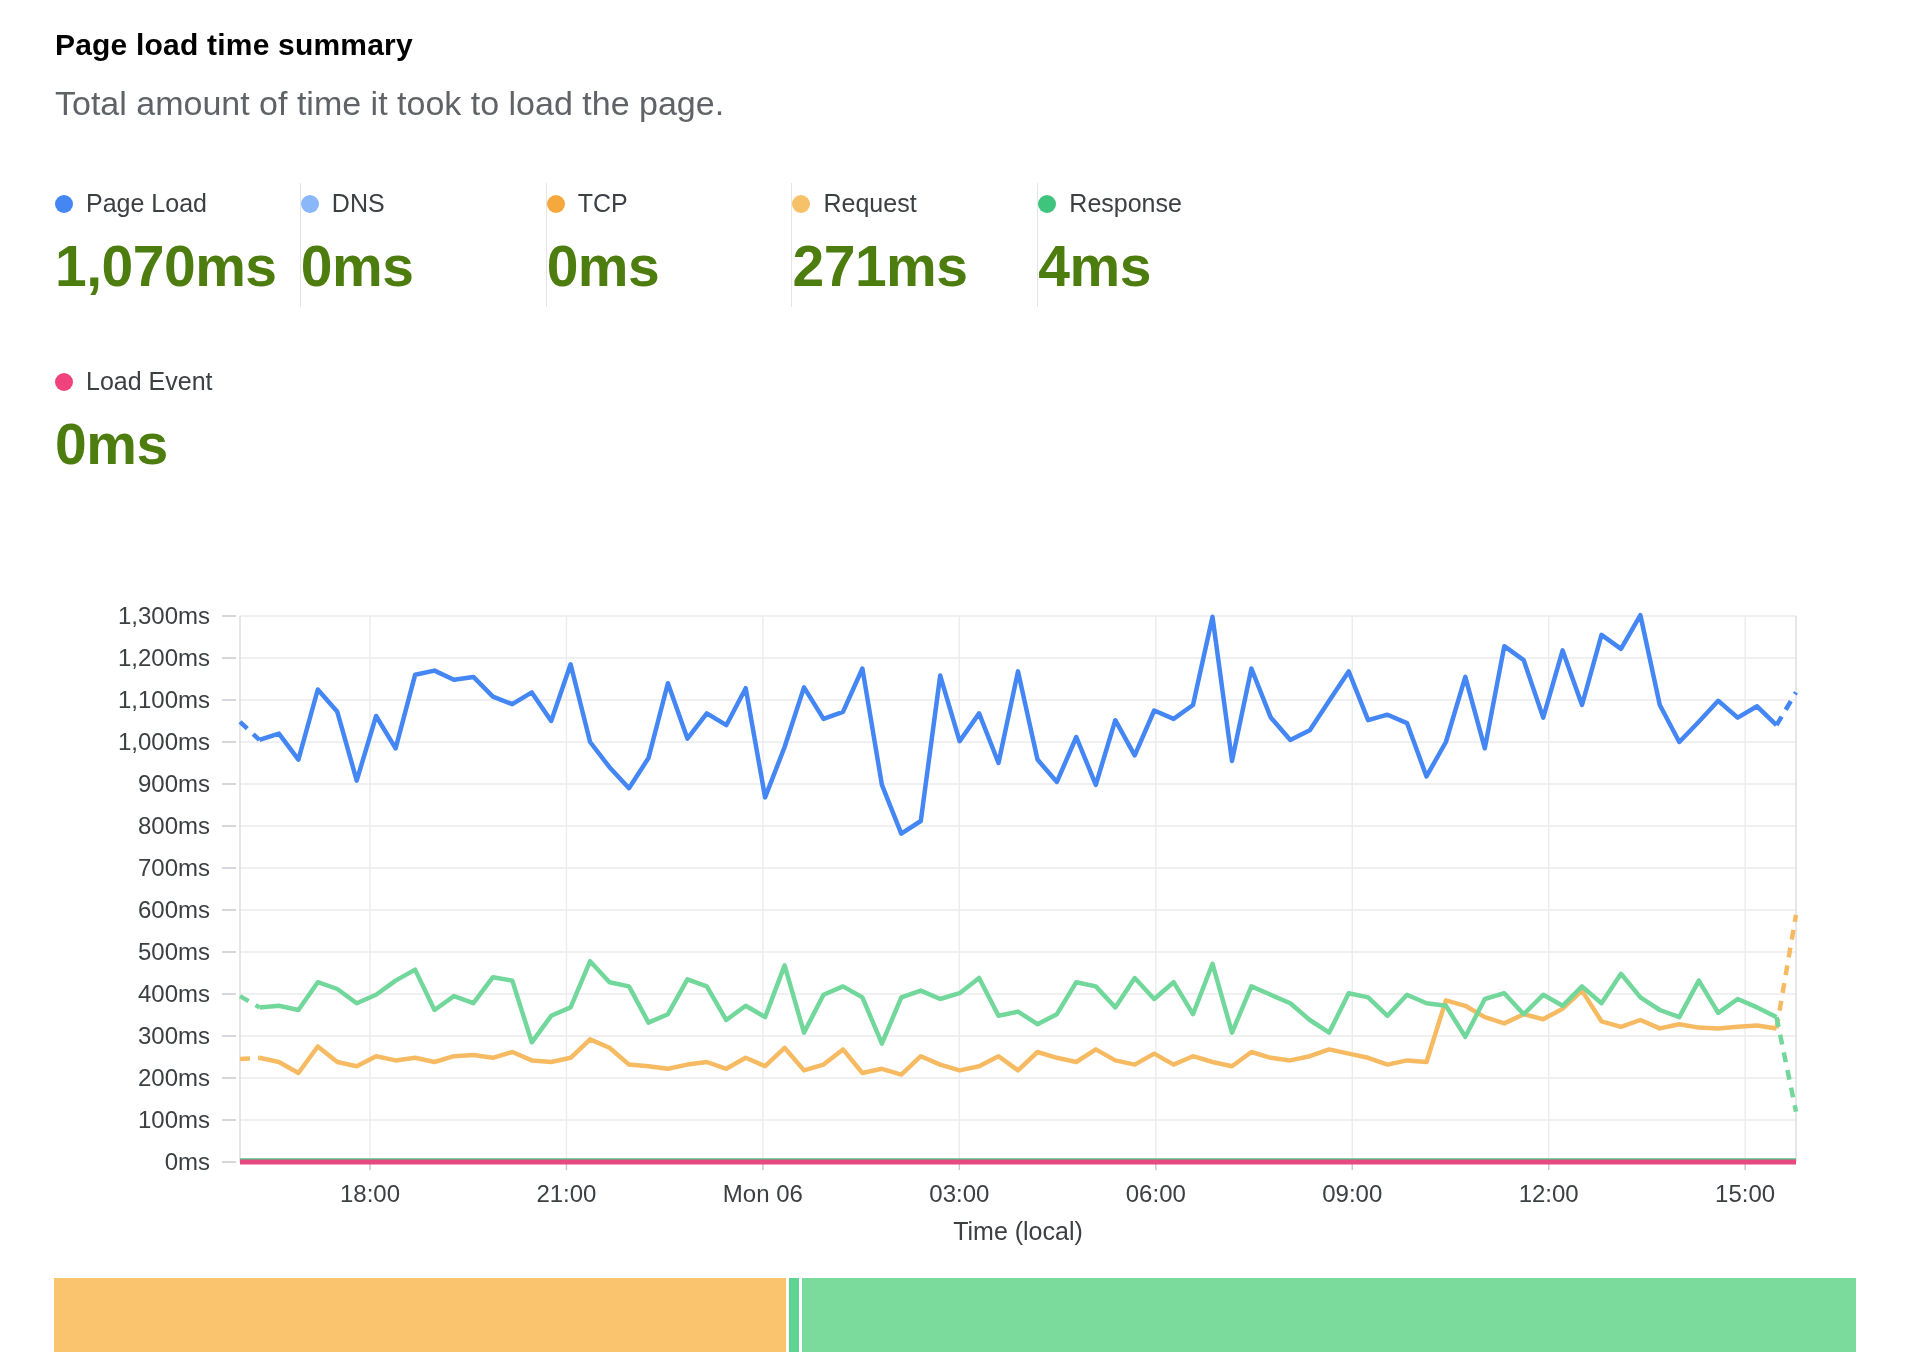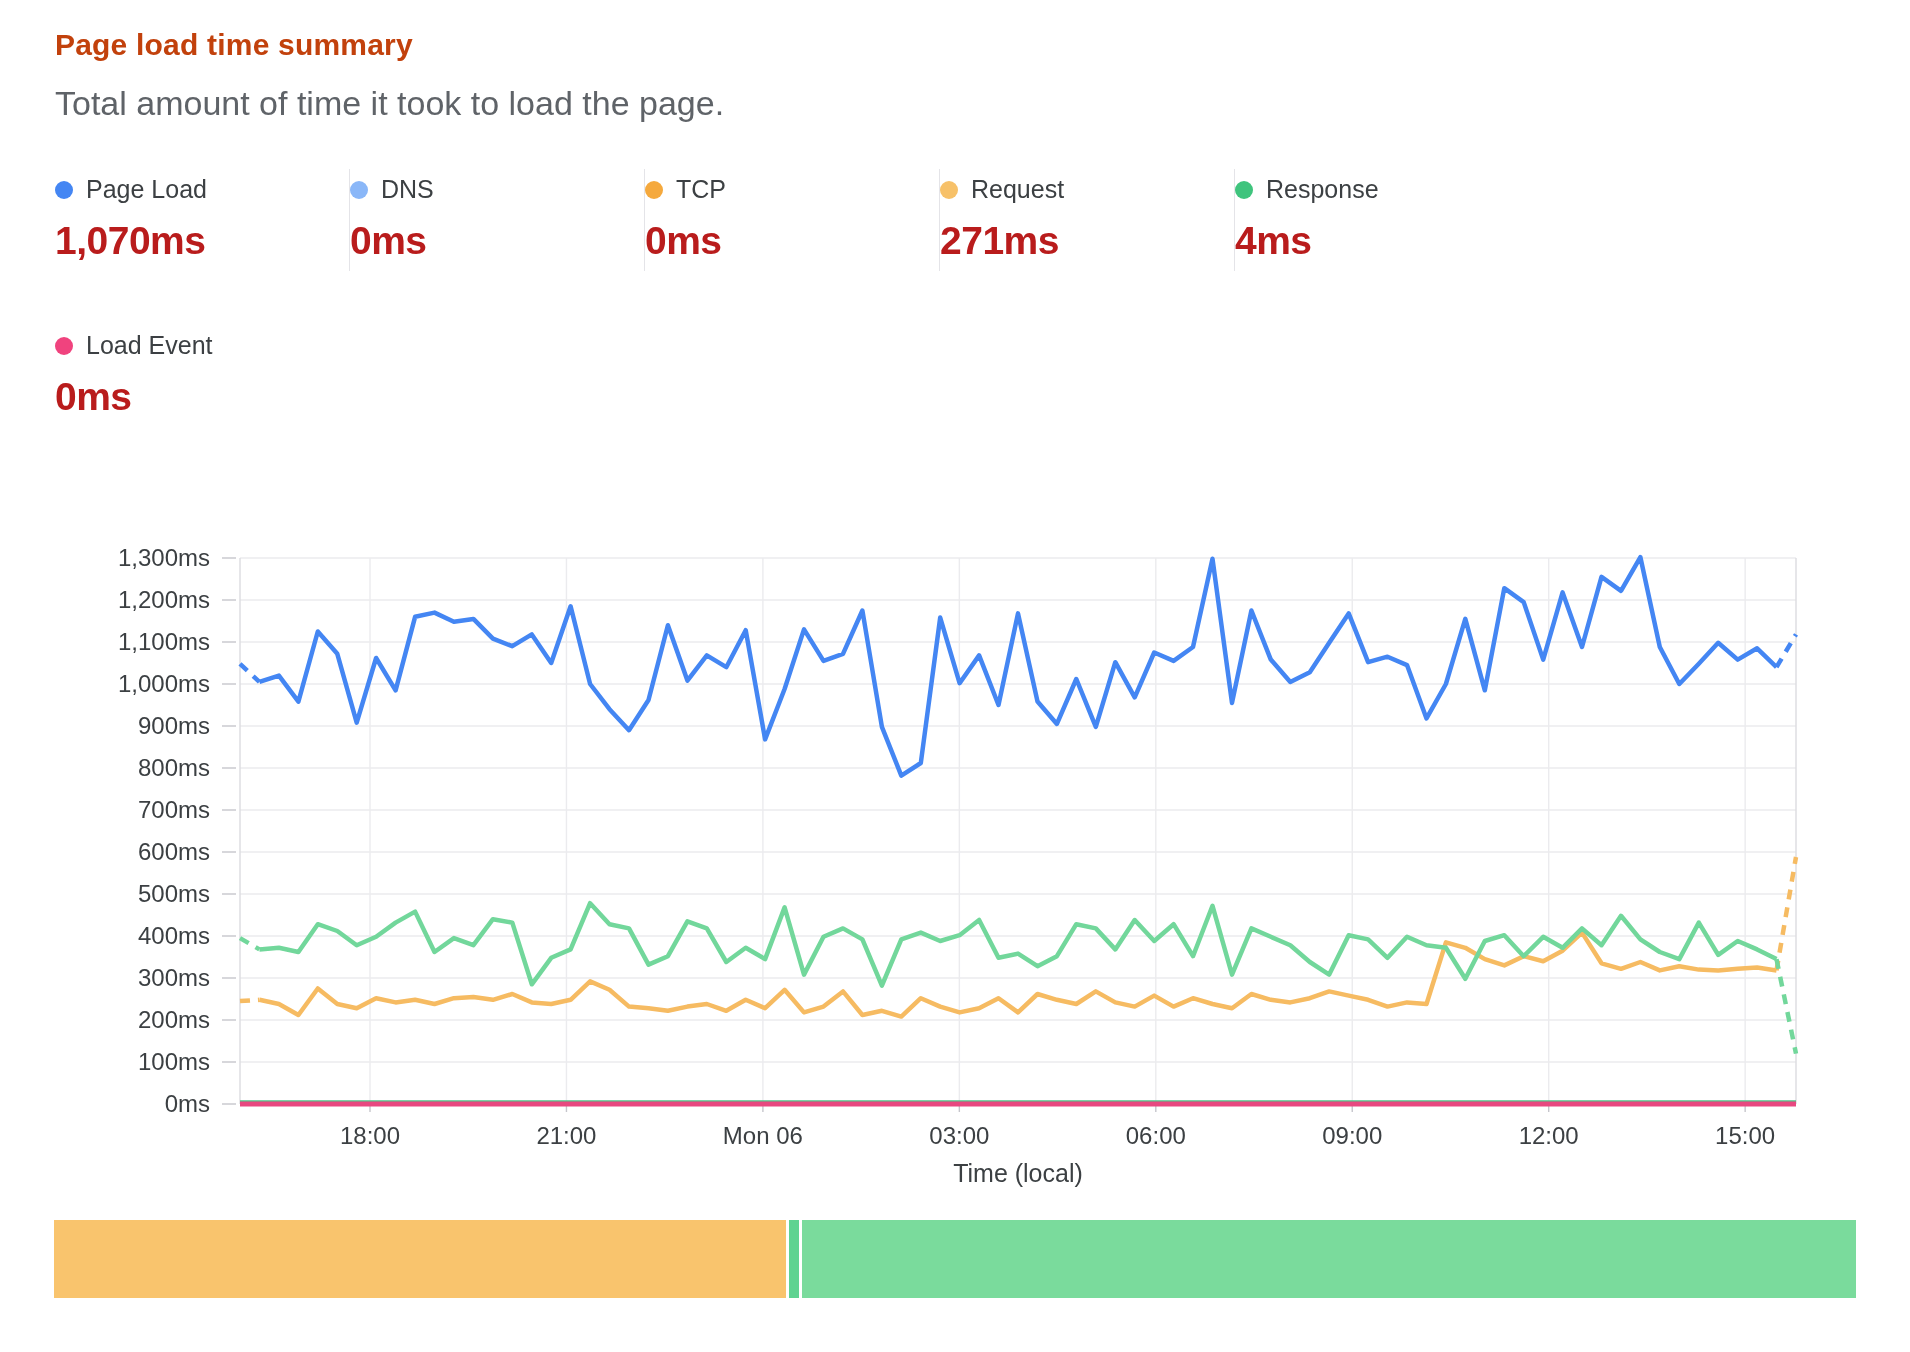--- a/index.html
+++ b/index.html
@@ -2,32 +2,32 @@
 <html><head>
 <meta charset="utf-8">
 <style>
   html,body{margin:0;padding:0;background:#ffffff;}
   body{
     width:1910px;height:1352px;overflow:hidden;
     font-family:"Liberation Sans", sans-serif;
     color:#1c1d1f;
   }
   .header{padding:28px 55px 0 55px;}
-  .title{font-size:30px;font-weight:700;color:#c2410c;margin:0 0 22px 0;letter-spacing:.2px;}
+  .title{font-size:30px;font-weight:700;color:#000000;margin:0 0 22px 0;letter-spacing:.2px;}
   .subtitle{font-size:34px;font-weight:400;color:#5f6368;margin:0;}
   .stats-grid{
-    display:grid;grid-template-columns:repeat(5,1fr);
-    margin:46px 0 0 55px;padding-right:380px;
+    display:grid;grid-template-columns:repeat(6,1fr);
+    margin:60px 0 0 55px;padding-right:380px;
   }
   .stat-tile{padding:6px 0 8px 0;border-right:1px solid #e4e4e8;}
   .stat-tile:last-child{border-right:none;}
   .stat-tile .label-row{display:flex;align-items:center;gap:13px;}
   .dot{width:18px;height:18px;border-radius:50%;flex:0 0 auto;}
   .stat-label{font-size:25px;color:#3c4043;}
-  .stat-value{font-size:39px;font-weight:700;color:#b91c1c;margin-top:15px;letter-spacing:-0.5px;}
+  .stat-value{font-size:57px;font-weight:700;color:#4d7c0f;margin-top:15px;letter-spacing:-0.5px;}
   .stats-row2{margin:54px 0 0 55px;}
   .stats-row2 .stat-tile{border-right:none;}
   .chart-section{margin-top:104px;padding-left:20px;}
   svg text{font-family:"Liberation Sans", sans-serif;}
   .footer-bar{
     margin:20px 54px 0 54px;height:78px;
     display:flex;align-items:stretch;
   }
   .footer-bar .seg{height:100%;}
   .footer-bar .gap{width:3px;background:#ffffff;flex:0 0 auto;}

